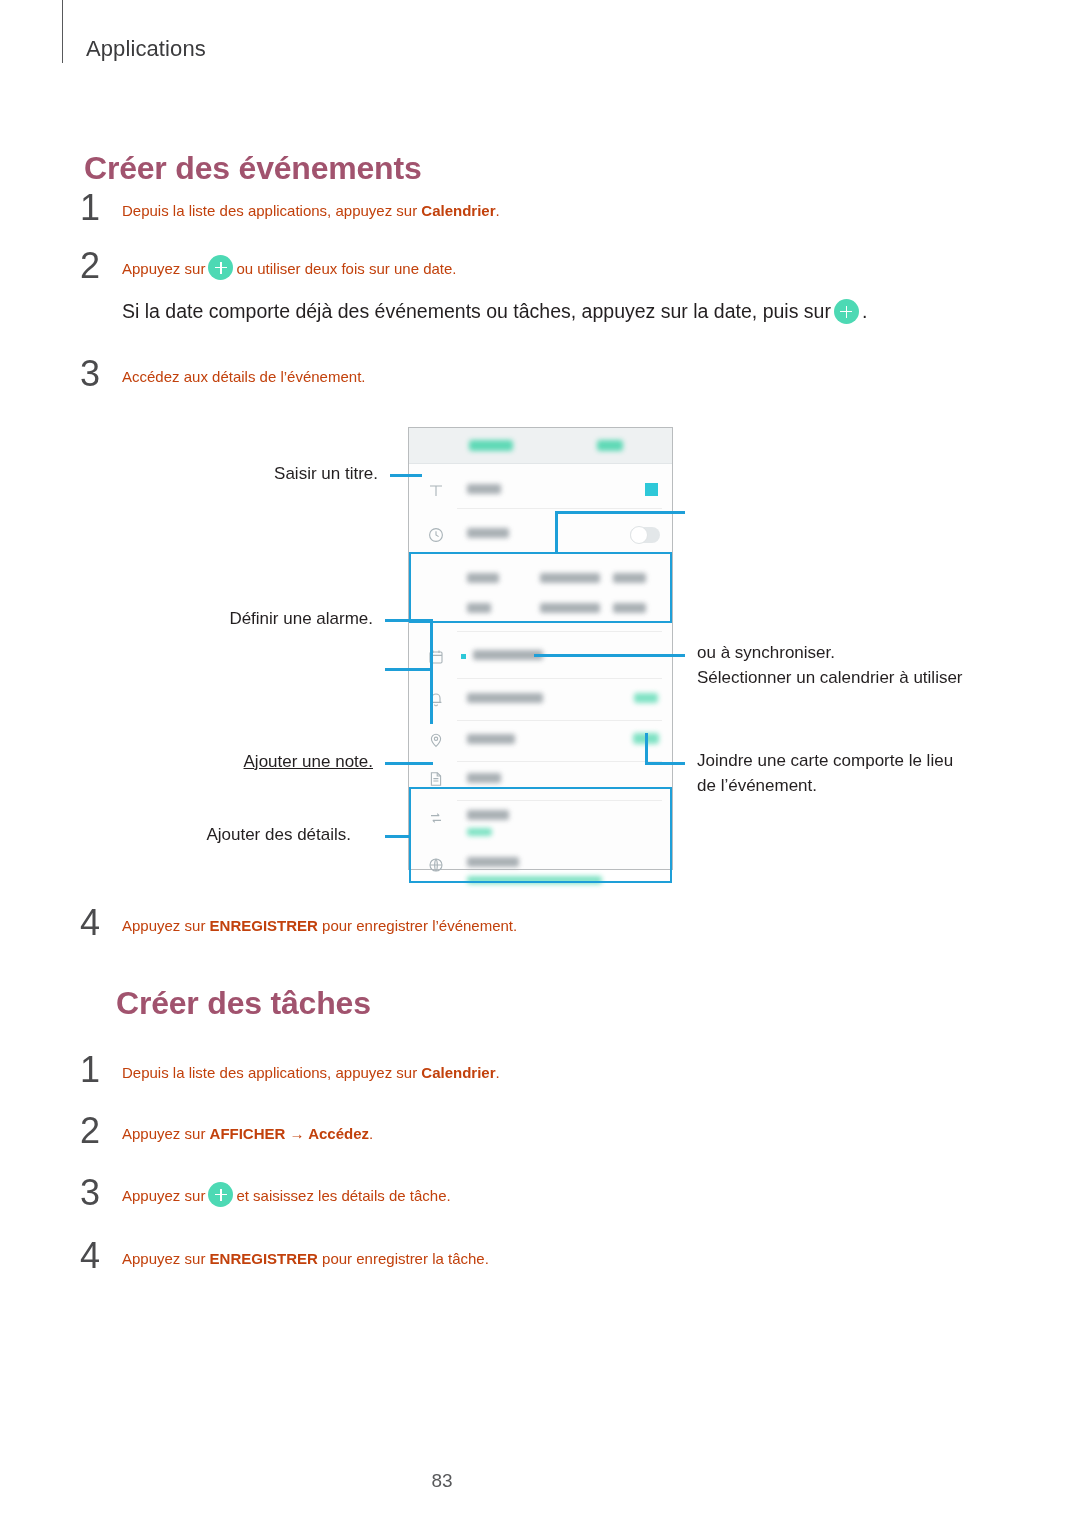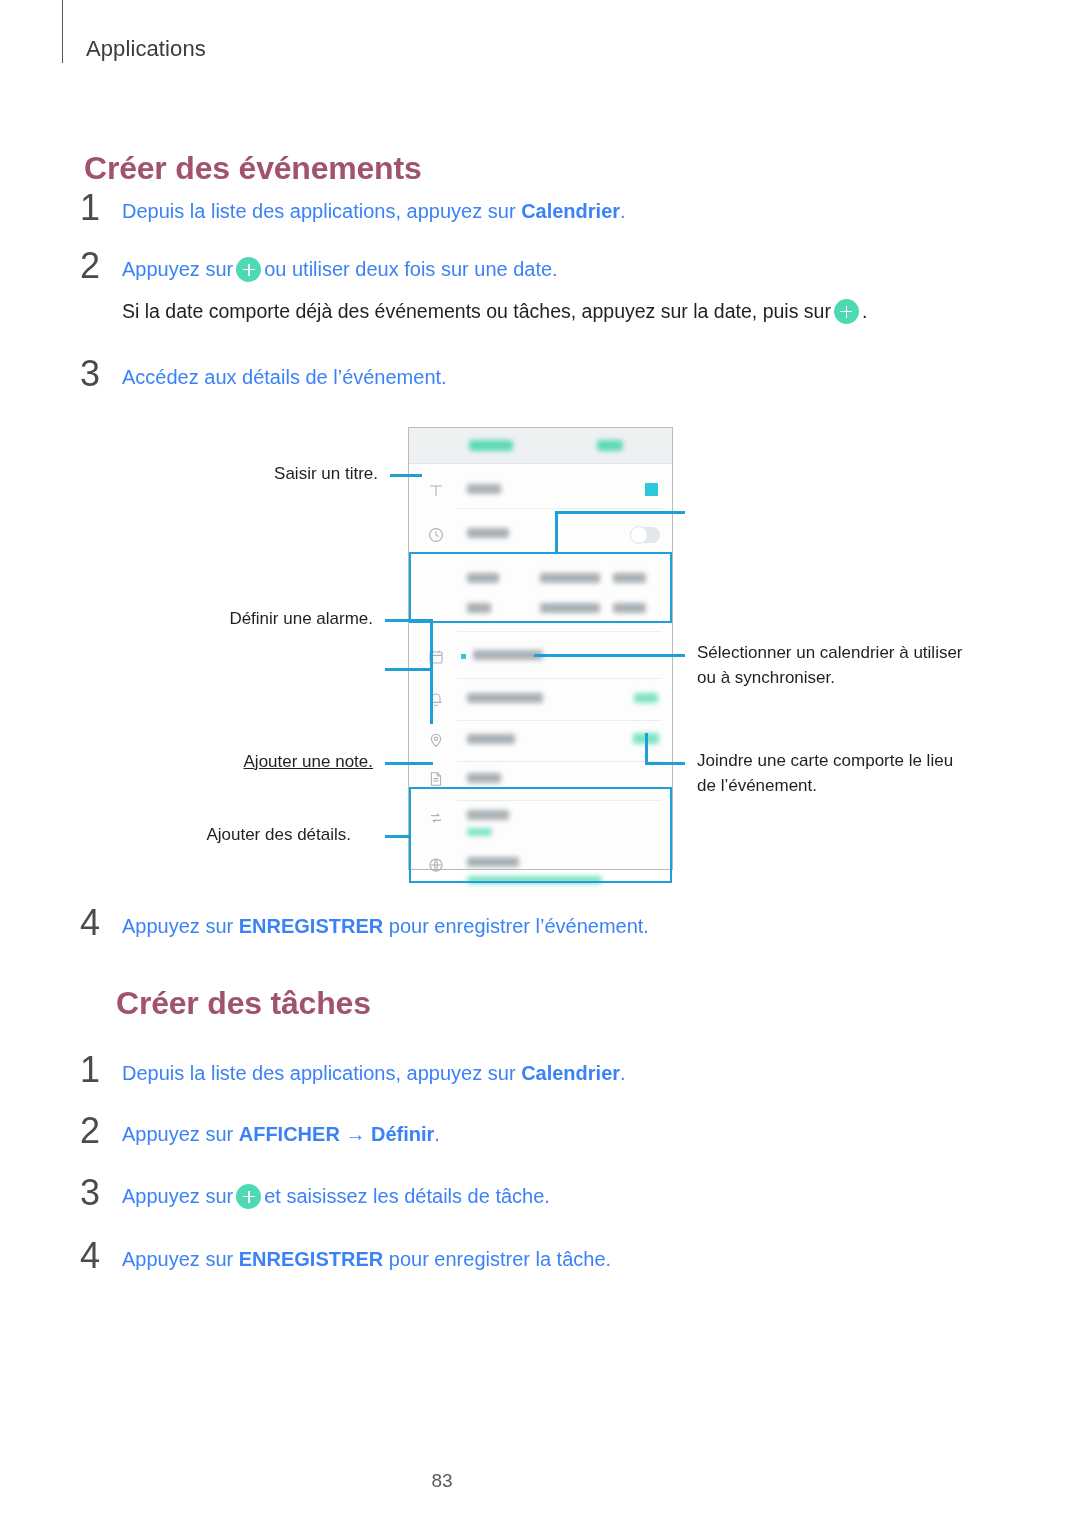--- a/index.html
+++ b/index.html
@@ -57,23 +57,23 @@
     flex: 0 0 42px;
     font-size: 36px;
     font-weight: 300;
     color: #4b4b4d;
     line-height: 1;
     text-align: left;
     font-family: "Liberation Sans", sans-serif;
   }
   .step-body {
     flex: 1 1 auto;
-    font-size: 20px;
+    font-size: 15px;
     line-height: 30px;
-    color: #3b82f6;
+    color: #c2410c;
     padding-top: 6px;
   }
   .step-body .b { font-weight: 700; }
   .sub-line {
     position: absolute;
     left: 122px;
     font-size: 19.5px;
     line-height: 30px;
     color: #231f20;
   }
@@ -371,22 +371,22 @@
 
   <div class="lead lead-v" style="left:645px; top:318px; height:31px;"></div>
   <div class="lead lead-h" style="left:645px; top:347px; width:40px;"></div>
 
   <div class="co left" style="right:702px; top:46px;">Saisir un titre.</div>
   <div class="co left" style="right:707px; top:191px;">Définir une alarme.</div>
   <div class="co left" style="right:707px; top:334px;text-decoration:underline;">Ajouter une note.</div>
   <div class="co left" style="right:729px; top:407px;">Ajouter des détails.</div>
 
   <div class="co right" style="left:697px; top:225px;">
+    <div>ou à synchroniser.</div>
     <div>Sélectionner un calendrier à utiliser</div>
-    <div>ou à synchroniser.</div>
   </div>
   <div class="co right" style="left:697px; top:333px;">
     <div>Joindre une carte comporte le lieu</div>
     <div>de l’événement.</div>
   </div>
 </div>
 
 <div class="step" style="top:905px;">
   <div class="step-num">4</div>
   <div class="step-body"><span>Appuyez sur </span><span class="b">ENREGISTRER</span><span> pour enregistrer l’événement.</span></div>
@@ -394,21 +394,21 @@
 
 <div class="sec-h" id="h-tasks">Créer des tâches</div>
 
 <div class="step" style="top:1052px;">
   <div class="step-num">1</div>
   <div class="step-body"><span>Depuis la liste des applications, appuyez sur </span><span class="b">Calendrier</span><span>.</span></div>
 </div>
 
 <div class="step" style="top:1113px;">
   <div class="step-num">2</div>
-  <div class="step-body"><span>Appuyez sur </span><span class="b">AFFICHER → Définir</span><span>.</span></div>
+  <div class="step-body"><span>Appuyez sur </span><span class="b">AFFICHER → Accédez</span><span>.</span></div>
 </div>
 
 <div class="step" style="top:1175px;">
   <div class="step-num">3</div>
   <div class="step-body"><span>Appuyez sur</span><span class="plus-badge"></span><span>et saisissez les détails de tâche.</span></div>
 </div>
 
 <div class="step" style="top:1238px;">
   <div class="step-num">4</div>
   <div class="step-body"><span>Appuyez sur </span><span class="b">ENREGISTRER</span><span> pour enregistrer la tâche.</span></div>

